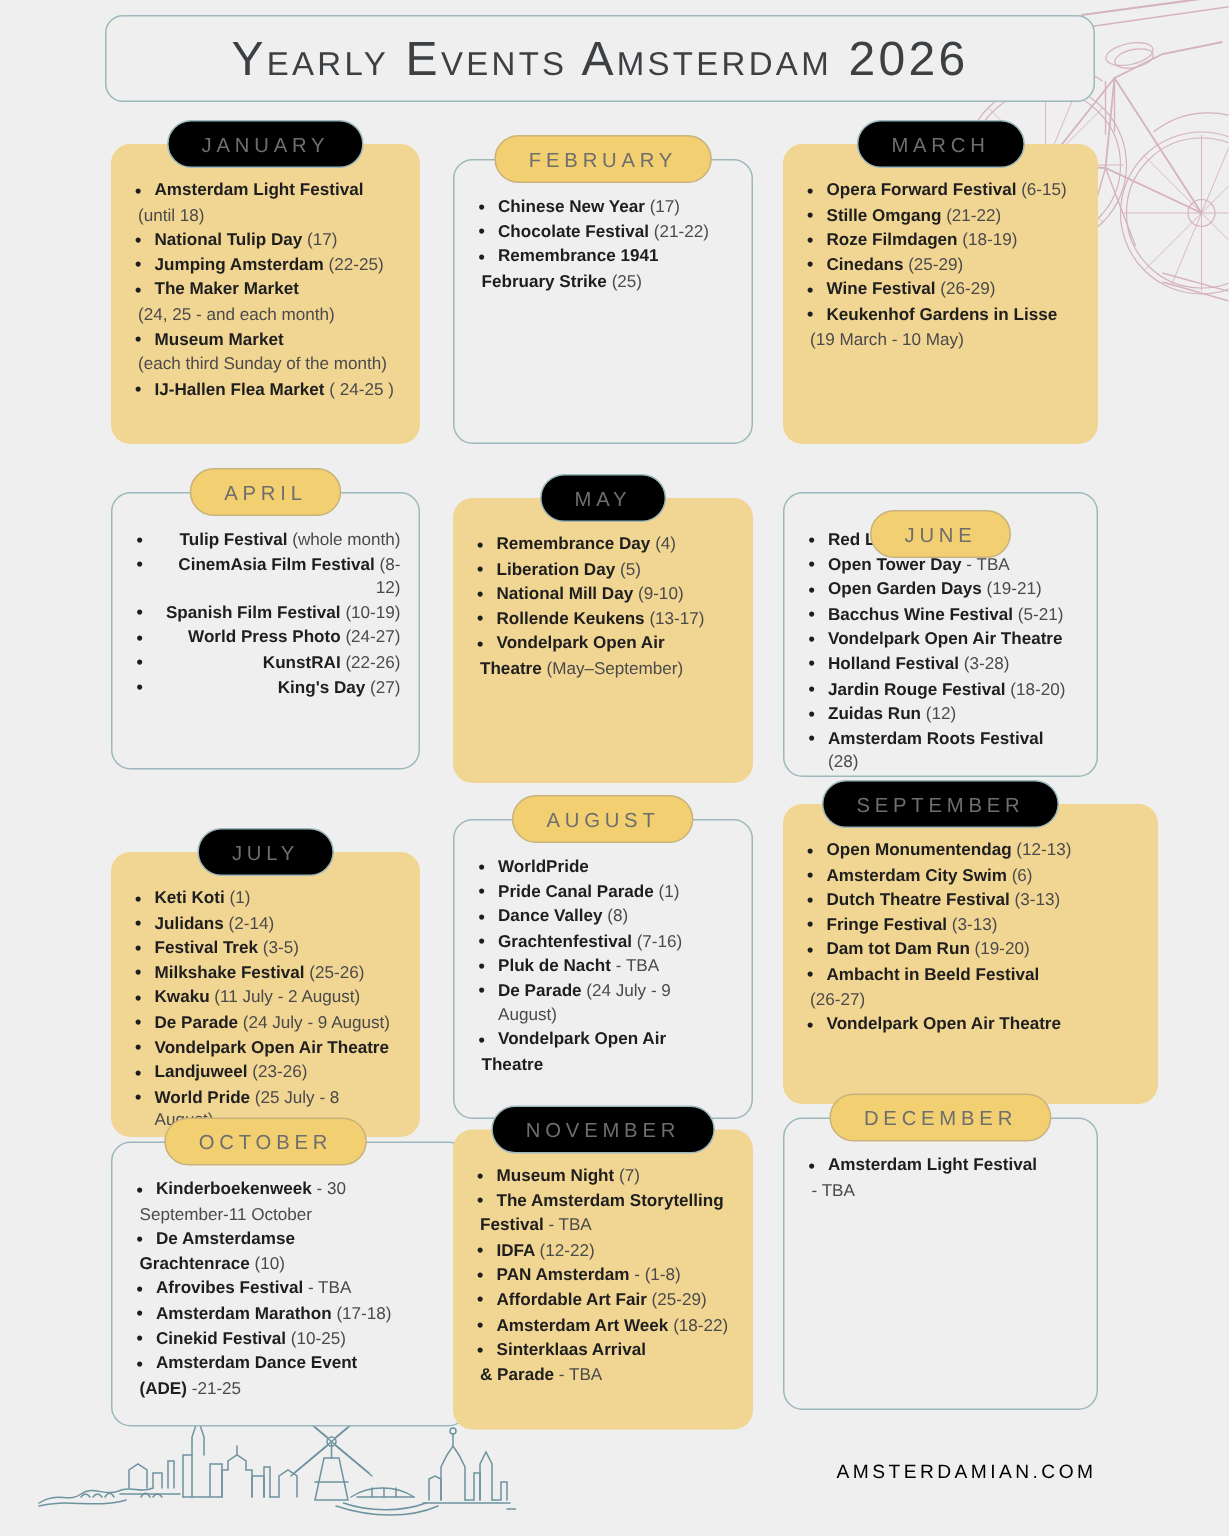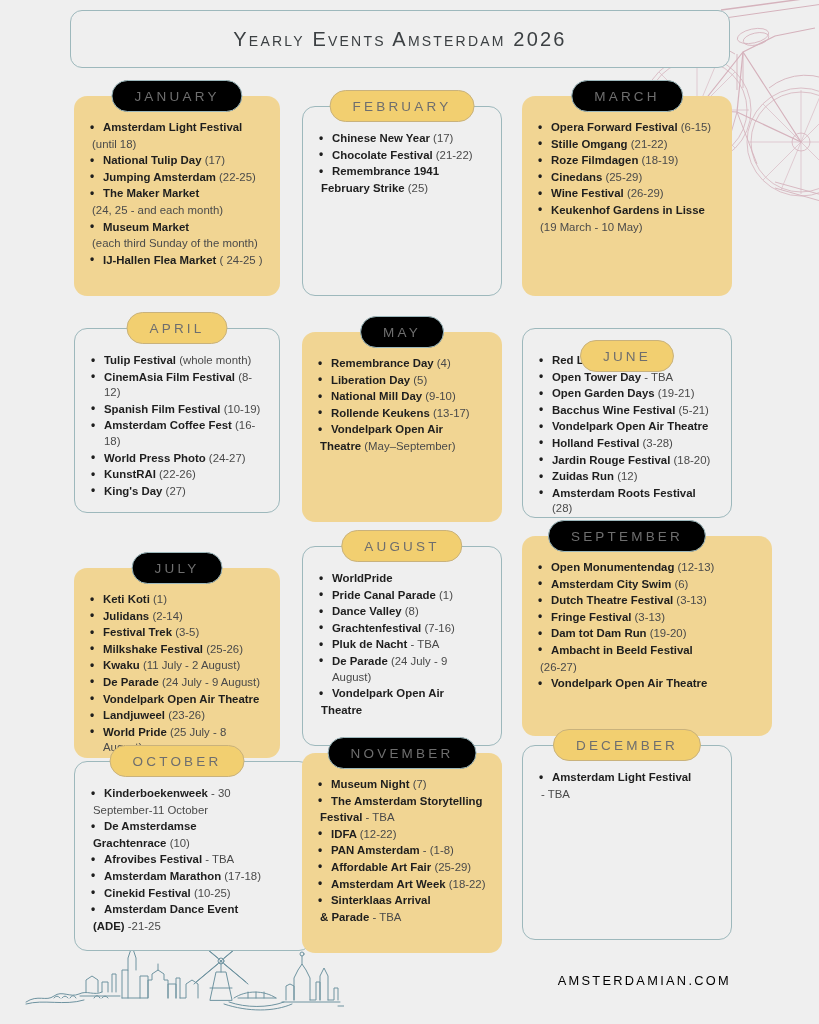--- a/index.html
+++ b/index.html
@@ -46,21 +46,21 @@
     height: 58px;
     border: 1.3px solid #9DB8BC;
     border-radius: 12px;
     background: #EFEFEF;
     display: flex;
     align-items: center;
     justify-content: center;
     z-index: 3;
   }
   #title-text {
-    font-size: 20px;
+    font-size: 32px;
     letter-spacing: 2.2px;
     color: #3C4043;
     font-weight: 400;
     font-family: "Liberation Sans", sans-serif;
     font-variant: small-caps;
     text-transform: capitalize;
     white-space: nowrap;
     text-align: center;
   }
 
@@ -306,26 +306,25 @@
           <li><span>Wine Festival</span> <span class="lite">(26-29)</span></li>
           <li><span>Keukenhof Gardens in Lisse</span></li>
           <li class="no-bullet"><span class="lite">(19 March - 10 May)</span></li>
         </ul>
       </div>
       <div class="month-pill pill-grey" style="top: 0px;">
         <span class="pill-label">MARCH</span>
       </div>
     </div>
     <div class="month-cell" style="left: 74px; top: 234px; width: 206px;">
-      <div class="month-card card-grey" style="width: 206px; height: 185px;">
+      <div class="month-card card-grey" style="width: 206px; height: 185px; text-align: right;">
         <ul class="event-list">
           <li><span>Tulip Festival</span> <span class="lite">(whole month)</span></li>
           <li><span>CinemAsia Film Festival</span> <span class="lite">(8-12)</span></li>
           <li><span>Spanish Film Festival</span> <span class="lite">(10-19)</span></li>
-          <li><span>Amsterdam Coffee Fest</span> <span class="lite">(16-18)</span></li>
           <li><span>World Press Photo</span> <span class="lite">(24-27)</span></li>
           <li><span>KunstRAI</span> <span class="lite">(22-26)</span></li>
           <li><span>King's Day</span> <span class="lite">(27)</span></li>
         </ul>
       </div>
       <div class="month-pill pill-yellow" style="top: 0px;">
         <span class="pill-label">APRIL</span>
       </div>
     </div>
     <div class="month-cell" style="left: 302px; top: 238px; width: 200px;">

